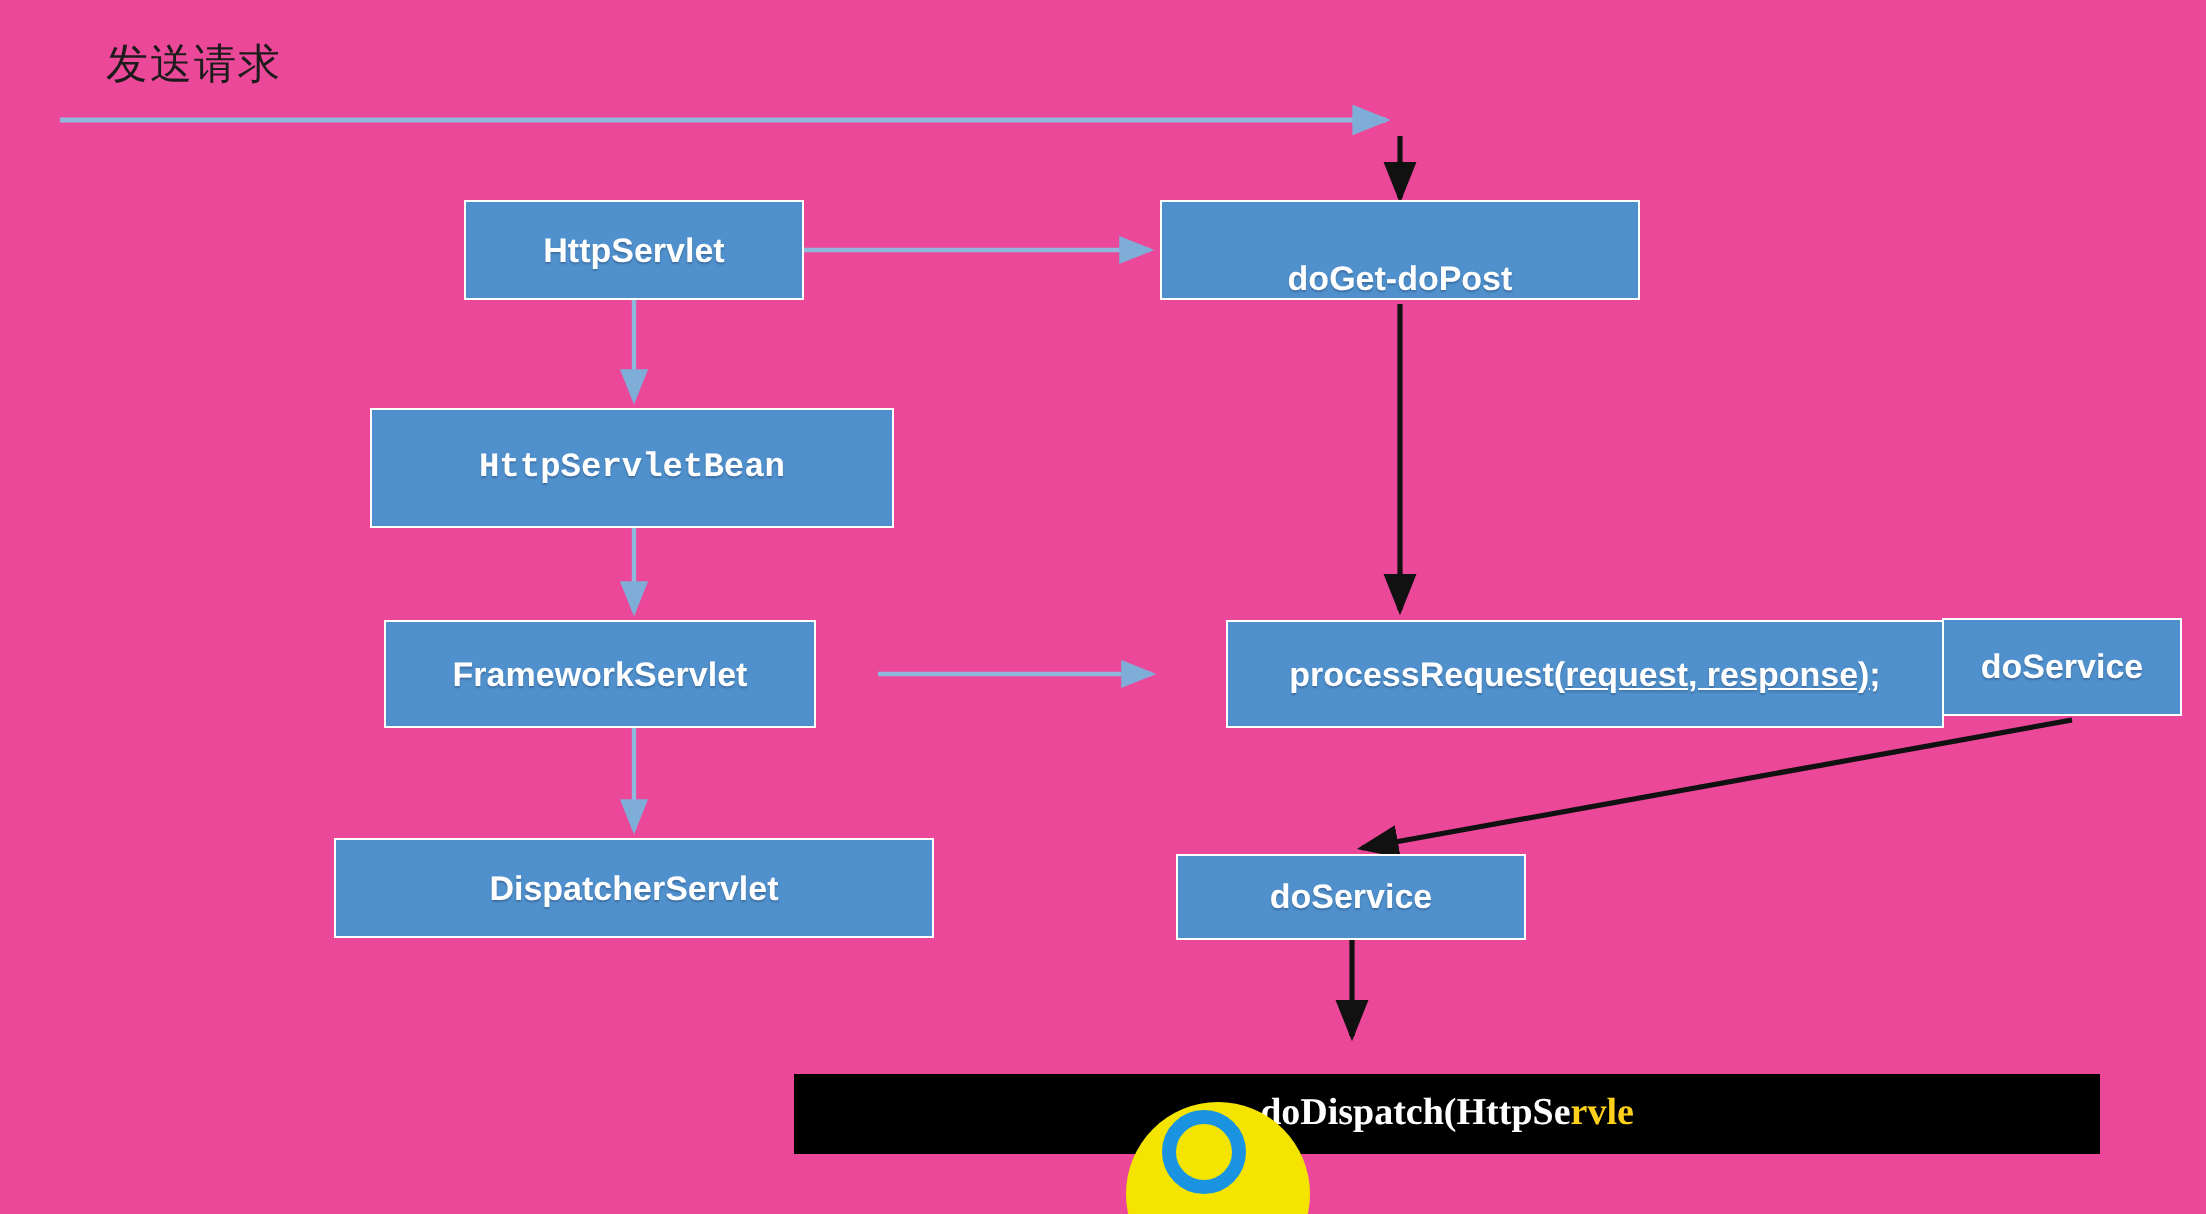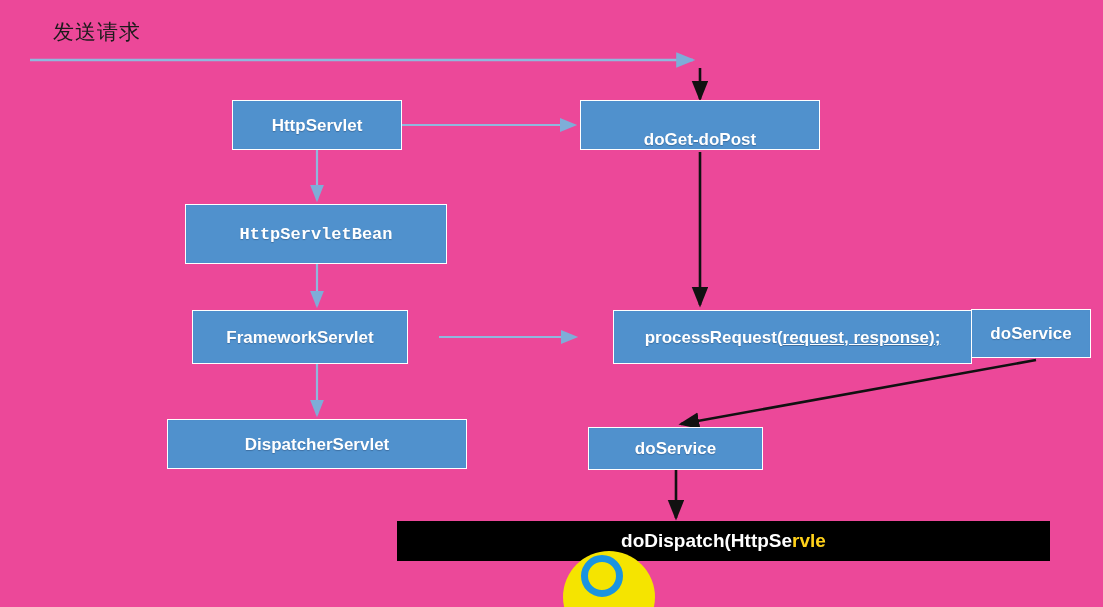--- a/index.html
+++ b/index.html
@@ -57,23 +57,24 @@
   .node .underlined { text-decoration: underline; }
   .black-box {
     position: absolute;
     box-sizing: border-box;
     background: #000000;
     display: flex;
     align-items: center;
     justify-content: center;
     color: #ffffff;
     font-weight: bold;
-    font-family: Liberation Sans, sans-serif;
+    font-family: Liberation Serif, serif;
     white-space: nowrap;
     overflow: hidden;
+    margin-top: 16px;
   }
   .black-box .hl { color: #ffd11a; }
   .cursor-dot {
     position: absolute;
     border-radius: 50%;
     background: #f5e400;
   }
   .cursor-ring {
     position: absolute;
     border-radius: 50%;

